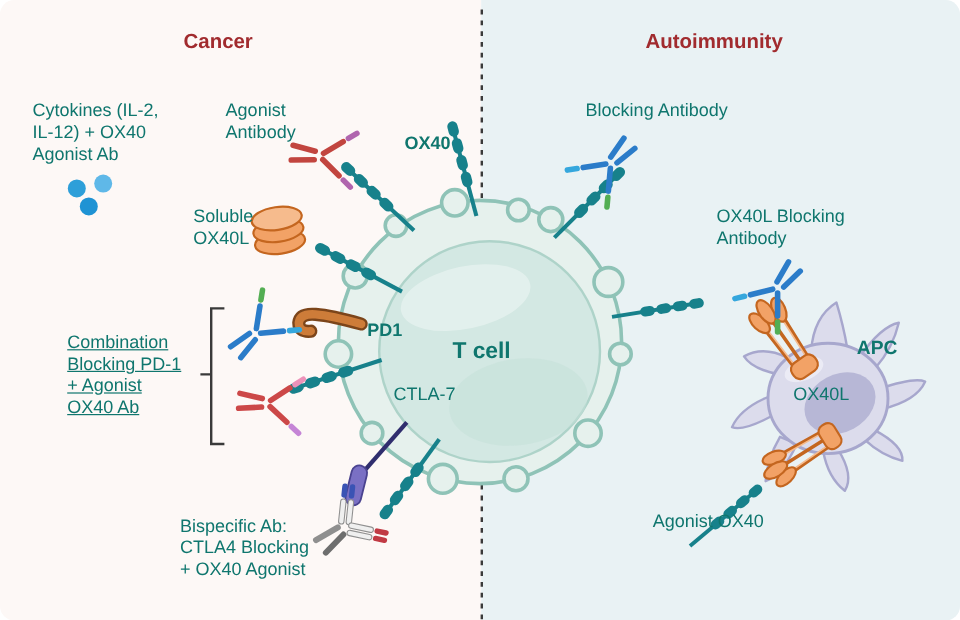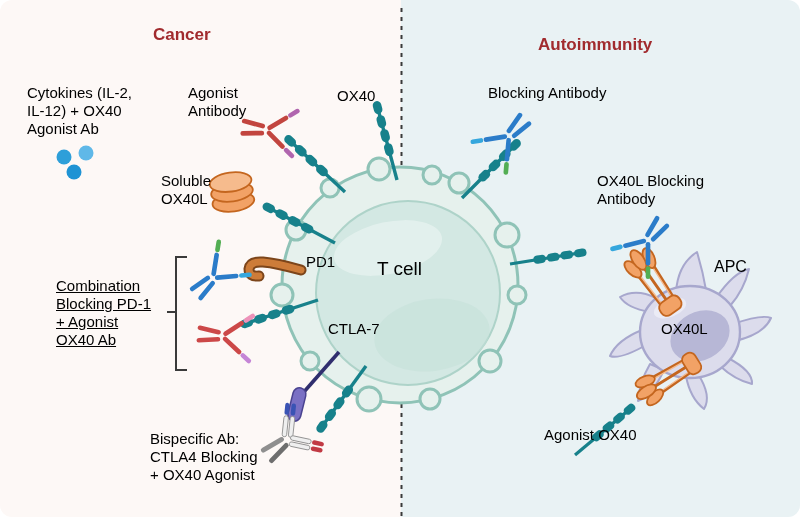--- a/index.html
+++ b/index.html
@@ -1,20 +1,20 @@
 <!DOCTYPE html>
 <html style="--c-bg_left: #fdf8f6; --c-bg_right: #e9f2f4; --c-divider: #3a3a3a; --c-title: #a12b2e; --c-text: #2f2f2f; --c-receptor: #17818b; --c-tcell_fill: #e6f1ed; --c-tcell_stroke: #8fc3b7; --c-tcell_nucleus: #d3e8e3; --c-tcell_nucleus_stroke: #aed3c9; --c-apc_body: #dcdcec; --c-apc_stroke: #a7a7cd; --c-apc_nucleus: #b7b7d6; --c-ox40l: #f2a266; --c-ox40l_light: #f6bb8d; --c-ox40l_dark: #c4661f; --c-pd1: #cd7c39; --c-pd1_dark: #7c451a; --c-ctla4: #7a70c4; --c-ctla4_dark: #4a4390; --c-ctla4_stem: #302e6e; --c-ab_red: #c2453f; --c-ab_red_tip: #b065ae; --c-ab_red2: #cc4848; --c-ab_red2_tip1: #ed92b9; --c-ab_red2_tip2: #c585d6; --c-ab_blue: #2b7cc9; --c-ab_green_tip: #53ae53; --c-ab_lightblue_tip: #35a7dd; --c-bis_gray1: #8f8f8f; --c-bis_gray2: #6e6e6e; --c-bis_white: #efefef; --c-bis_blue: #3a53b4; --c-bis_red: #c13a44; --c-bracket: #3a3a3a; --c-cyto1: #2e9fd9; --c-cyto2: #5fb8e8; --c-cyto3: #1f93d4;"><head>
 <meta charset="utf-8">
 <style>
   html,body{margin:0;padding:0;background:#ffffff;}
   .stage{position:relative;width:800px;height:517px;border-radius:12px;overflow:hidden;
          font-family:"Liberation Sans","DejaVu Sans",sans-serif;}
   .stage svg{position:absolute;left:0;top:0;}
-  .lbl{position:absolute;font-size:15px;line-height:18px;color:#000000;white-space:pre-line;z-index:3;}
-  .b{font-weight:400;}
+  .lbl{position:absolute;font-size:15px;line-height:18px;color:#0f766e;white-space:pre-line;z-index:3;}
+  .b{font-weight:700;margin-top:24px;}
   .title{position:absolute;font-size:17px;font-weight:700;color:var(--c-title,#a12b2e);z-index:3;}
   .tcell-lbl{font-size:19px;}
   .apc-lbl{font-size:16px;}
 </style>
 </head>
 <body>
 
 <div class="stage">
 
 <svg width="800" height="517" viewBox="0 0 800 517">
@@ -153,31 +153,31 @@
   <use href="#oxl" xlink:href="#oxl" transform="translate(694,362) rotate(-122) scale(1.1)"></use>
 
   <use href="#ab" xlink:href="#ab" transform="translate(648,240) rotate(-142) scale(0.95)" style="--b:var(--c-ab_blue);--t1:var(--c-ab_green_tip);--t2:var(--c-ab_lightblue_tip)"></use>
 
   <use href="#ab" xlink:href="#ab" transform="translate(509,136) rotate(-137) scale(0.95)" style="--b:var(--c-ab_blue);--t1:var(--c-ab_green_tip);--t2:var(--c-ab_lightblue_tip)"></use>
 
   <use href="#rc" xlink:href="#rc" transform="translate(575,455) rotate(-40) scale(0.95)"></use>
 </svg>
 
 <div class="title" style="left:153px;top:25px;">Cancer</div>
-<div class="title" style="left:538px;top:35px;">Autoimmunity</div>
+<div class="title" style="left:538px;top:25px;">Autoimmunity</div>
 
 <div class="lbl" style="left:27px;top:84px;">Cytokines (IL-2,
 IL-12) + OX40
 Agonist Ab</div>
 <div class="lbl" style="left:188px;top:84px;">Agonist
 Antibody</div>
 <div class="lbl b" style="left:337px;top:87px;">OX40</div>
 <div class="lbl" style="left:161px;top:172px;">Soluble
 OX40L</div>
-<div class="lbl" style="left:306px;top:253px;">PD1</div>
+<div class="lbl" style="left:306px;top:267px;font-weight:bold;">PD1</div>
 <div class="lbl" style="left:56px;top:277px;text-decoration:underline;">Combination
 Blocking PD-1
 + Agonist
 OX40 Ab</div>
 <div class="lbl" style="left:328px;top:320px;">CTLA-7</div>
 <div class="lbl" style="left:150px;top:430px;">Bispecific Ab:
 CTLA4 Blocking
 + OX40 Agonist</div>
 <div class="lbl b tcell-lbl" style="left:377px;top:260px;">T cell</div>
 <div class="lbl" style="left:488px;top:84px;">Blocking Antibody</div>

